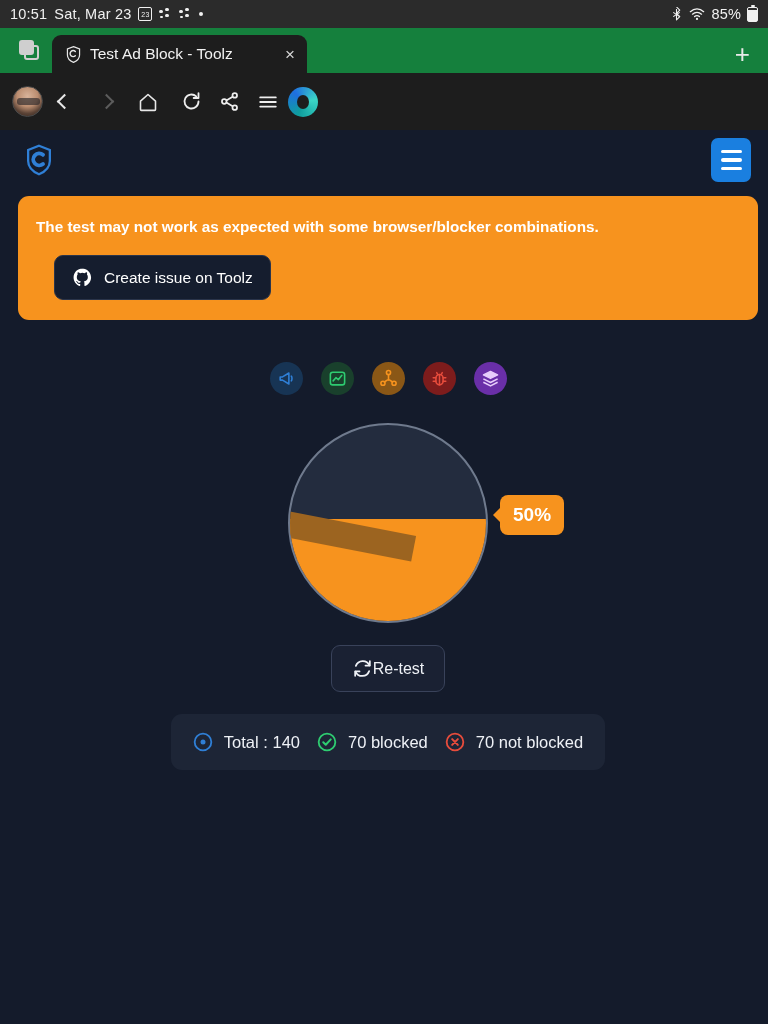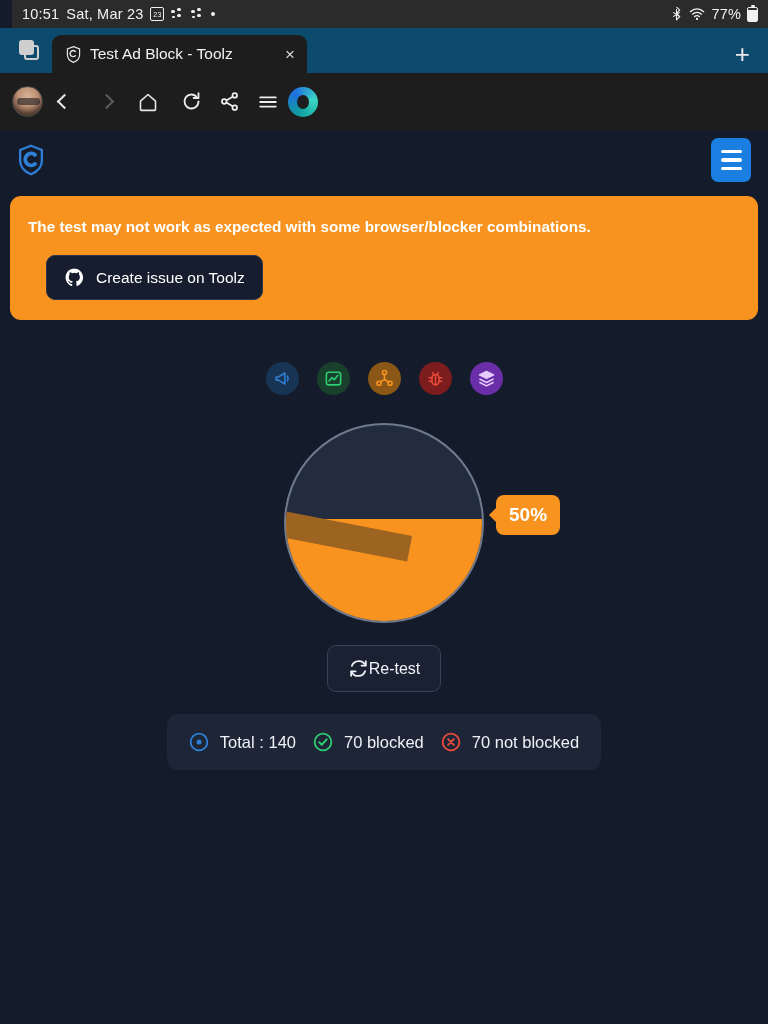--- a/index.html
+++ b/index.html
@@ -7,21 +7,21 @@
     width:768px; height:1024px;
     background:#141b2b;
     font-family:"Liberation Sans", sans-serif;
     overflow:hidden;
   }
 
   
   .statusbar{
     height:28px; background:#2b2b2b; color:#f1f1f1;
     display:flex; align-items:center; padding:0 10px;
-    font-size:14.5px; letter-spacing:.2px;margin-left:12px;
+    font-size:14.5px; letter-spacing:.2px;
   }
   .sb-left{display:flex;align-items:center;gap:7px;}
   .sb-time{font-size:14.5px;}
   .sb-date{font-size:14.5px;}
   .cal-icon{
     width:14px;height:14px;border:1.4px solid #f1f1f1;border-radius:2px;
     display:inline-flex;align-items:flex-end;justify-content:center;
     font-size:7px;line-height:8px;color:#f1f1f1;position:relative;
   }
   .cal-icon span{display:block;transform:translateY(-1px);}
@@ -34,21 +34,21 @@
   .single-dot{width:4px;height:4px;border-radius:50%;background:#f1f1f1;display:inline-block;}
   .sb-right{margin-left:auto;display:flex;align-items:center;gap:6px;font-size:14.5px;}
   .battery{
     width:11px;height:15px;border:1.5px solid #f1f1f1;border-radius:2px;position:relative;
     background:linear-gradient(to top,#f1f1f1 85%, transparent 85%);
   }
   .battery:after{content:"";position:absolute;top:-3px;left:2.5px;width:4px;height:2px;background:#f1f1f1;border-radius:1px;}
 
   
   .tabstrip{
-    height:45px;background:#0c4a6e;display:flex;align-items:flex-end;padding:0 12px;
+    height:45px;background:#15803d;display:flex;align-items:flex-end;padding:0 12px;
   }
   .tab-switcher{
     width:34px;height:45px;display:flex;align-items:center;justify-content:center;
     position:relative;
   }
   .ts-sq{position:absolute;border:2px solid #cfcfcf;border-radius:3px;}
   .ts-sq.back{width:15px;height:15px;left:12px;top:17px;}
   .ts-sq.front{width:15px;height:15px;left:7px;top:12px;background:#cfcfcf;border-color:#cfcfcf;}
   .tab{
     height:38px;background:#1d1d1d;border-radius:9px 9px 0 0;
@@ -92,21 +92,21 @@
   .copilot{
     width:30px;height:30px;border-radius:50%;flex:0 0 auto;margin-left:5px;
     background:conic-gradient(from 200deg,#0f9d9d,#1f6fe0,#3bd6c6,#0f9d9d);
     position:relative;
   }
   .copilot:after{
     content:"";position:absolute;inset:8px 9px;background:#1d1d1d;border-radius:50%;
   }
 
   
-  .page{height:calc(1024px - 28px - 45px - 57px);background:#141b2b;overflow:hidden;position:relative;}
+  .page{height:calc(1024px - 28px - 45px - 57px);background:#141b2b;overflow:hidden;position:relative;margin-left:8px;}
 
   .site-header{height:60px;display:flex;align-items:center;padding:0 17px;}
   .logo{width:28px;height:32px;}
   .hamburger{
     margin-left:auto;width:40px;height:44px;background:#1a7fe0;border-radius:7px;
     display:flex;flex-direction:column;align-items:center;justify-content:center;gap:5px;
   }
   .hamburger i{display:block;width:21px;height:3.4px;background:#fff;border-radius:2px;}
 
   
@@ -199,21 +199,21 @@
     <svg width="13" height="15" viewBox="0 0 24 24">
         <path d="M12 2v20l6-6-6-6 6-6-6-6" fill="none" stroke="#f1f1f1" stroke-width="2" stroke-linejoin="round"></path>
         <path d="M6 8l12 8M6 16l12-8" stroke="#f1f1f1" stroke-width="2" fill="none"></path>
       </svg>
     <svg width="16" height="14" viewBox="0 0 24 20">
         <path d="M2 6.5C5 3.8 8.4 2.4 12 2.4s7 1.4 10 4.1" stroke="#f1f1f1" stroke-width="2" fill="none" stroke-linecap="round"></path>
         <path d="M5.2 10.2C7.2 8.5 9.5 7.6 12 7.6s4.8.9 6.8 2.6" stroke="#f1f1f1" stroke-width="2" fill="none" stroke-linecap="round"></path>
         <path d="M8.4 13.9c1.1-.9 2.3-1.4 3.6-1.4s2.5.5 3.6 1.4" stroke="#f1f1f1" stroke-width="2" fill="none" stroke-linecap="round"></path>
         <circle cx="12" cy="17.4" r="1.7" fill="#f1f1f1"></circle>
       </svg>
-    <span>77%</span>
+    <span>85%</span>
     <span class="battery"></span>
   </div>
 </div>
 
 <div class="tabstrip">
   <div class="tab-switcher">
     <span class="ts-sq back"></span>
       <span class="ts-sq front"></span>
   </div>
   <div class="tab">

